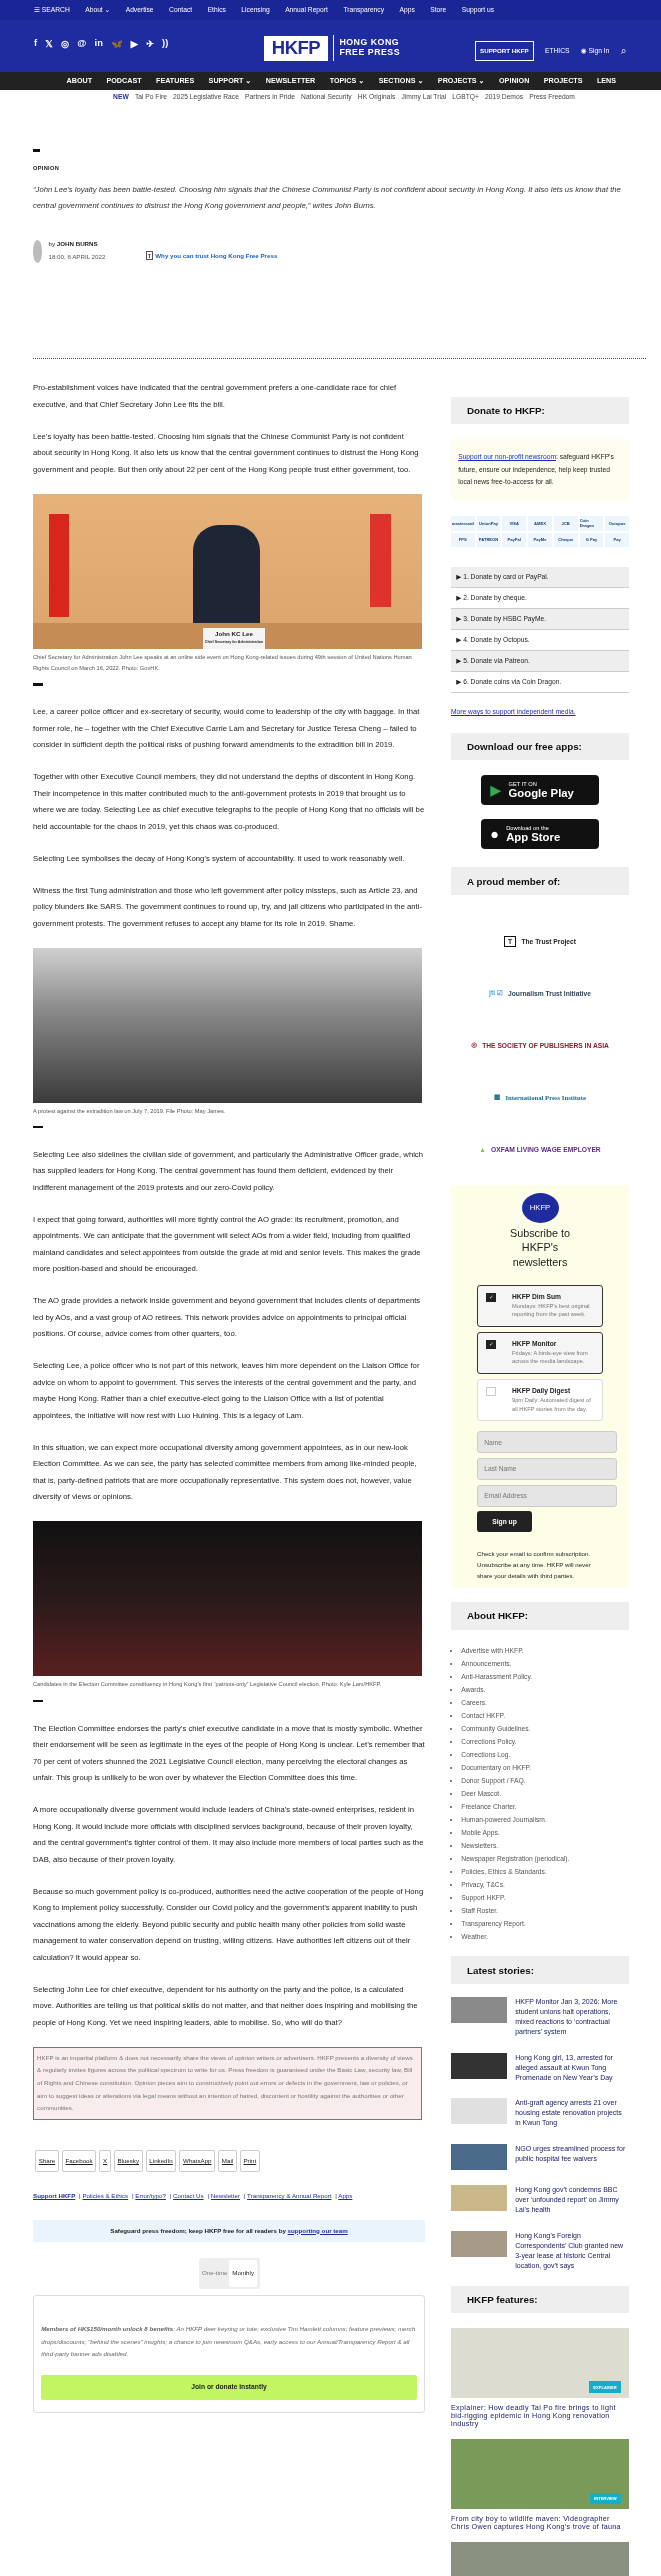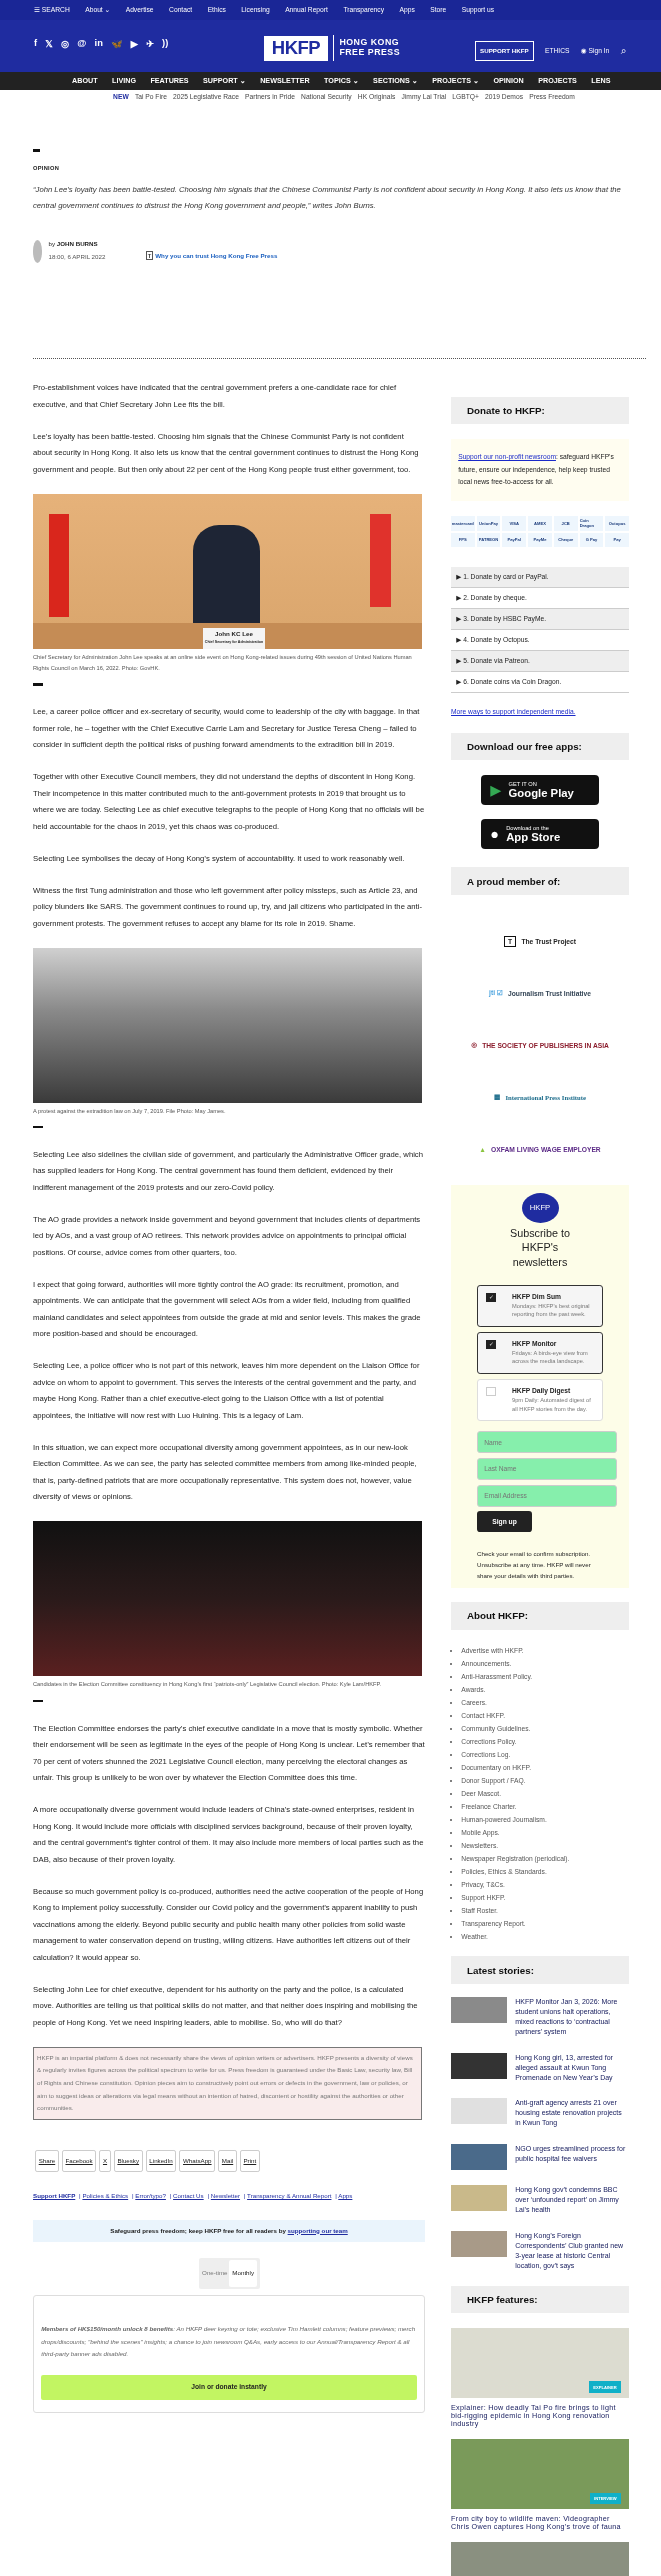--- a/index.html
+++ b/index.html
@@ -53,21 +53,21 @@
 .members{margin-top:20.6px}
 .member{height:52px;display:flex;align-items:center;justify-content:center;font-weight:bold;font-size:6.7px;gap:5.2px}
 .subbox{background:#fdfde8;margin-top:9.3px;padding:8.2px 0 6.2px}
 .hkfpcircle{width:37px;height:30px;border-radius:50%;background:#1f2ca0;color:#fff;font-size:7.7px;margin:0 auto;display:flex;align-items:center;justify-content:center}
 .subtitle{text-align:center;font-weight:normal;font-size:10.8px;line-height:14.4px;margin-top:3.1px}
 .nl{width:126px;margin:15.5px 0 5.2px 26px;border:0.5px solid #333;border-radius:3.1px;background:#f5f5f5;padding:7.2px 8.2px 7.2px 34px;position:relative;font-size:5.7px;color:#777;line-height:8.2px}
 .nl.unchecked{border-color:#ddd;background:#fff}
 .nl .chk{position:absolute;left:8.2px;top:7.2px;width:10.3px;height:8.8px;background:#222;color:#fff;font-size:5.7px;display:flex;align-items:center;justify-content:center}
 .nl.unchecked .chk{background:#fff;border:0.5px solid #ccc}
 .nl b{display:block;color:#222;font-size:6.7px;margin-bottom:1px}
-.inp{width:140px;height:21.6px;border:0.5px solid #ccc;border-radius:3.1px;background:#86efac;margin:5.2px 0 0 26px;padding-left:6.2px;font-size:6.7px;color:#777}
+.inp{width:140px;height:21.6px;border:0.5px solid #ccc;border-radius:3.1px;background:#e5e5e5;margin:5.2px 0 0 26px;padding-left:6.2px;font-size:6.7px;color:#777}
 .signup{width:55px;height:21.6px;background:#222;color:#fff;border-radius:3.1px;margin:4.1px 0 0 26px;display:flex;align-items:center;justify-content:center;font-weight:bold;font-size:6.7px}
 .subnote{margin:15.5px 0 0 26px;width:124px;font-size:6.2px;line-height:11.3px}
 .about ul{margin-top:14.4px;padding-left:10.3px;font-size:6.7px;line-height:13px;color:#555}
 .stories{margin-top:13.4px}
 .story{display:flex;gap:8.2px;margin-bottom:15.5px}
 .sthumb{width:56px;height:26px;background:#777;flex-shrink:0}
 .stext{font-size:7px;line-height:10px;color:#1a2060}
 .feature{margin-top:14.4px}
 .fimg{width:178px;height:70px;background:#9aa;position:relative}
 .fimg .tag{position:absolute;right:8.2px;bottom:5.2px;background:#10b0c8;color:#fff;font-weight:bold;font-size:4.1px;padding:3.1px 4.1px}
@@ -129,21 +129,21 @@
   <div class="hright">
     <span class="support-btn">SUPPORT HKFP</span>
     <span>ETHICS</span>
     <span><span>◉ </span><span>Sign In</span></span>
     <span style="font-size:10.3px">⌕</span>
   </div>
 </div>
 
 <div class="mainnav">
   <span>ABOUT</span>
-  <span>LIVING</span>
+  <span>PODCAST</span>
   <span>FEATURES</span>
   <span>SUPPORT ⌄</span>
   <span>NEWSLETTER</span>
   <span>TOPICS ⌄</span>
   <span>SECTIONS ⌄</span>
   <span>PROJECTS ⌄</span>
   <span>OPINION</span>
   <span>PROJECTS</span>
   <span>LENS</span>
 </div>
@@ -196,22 +196,22 @@
   <div class="caption">Chief Secretary for Administration John Lee speaks at an online side event on Hong Kong-related issues during 49th session of United Nations Human Rights Council on March 16, 2022. Photo: GovHK.</div>
   <div class="sep"></div>
   <p>Lee, a career police officer and ex-secretary of security, would come to leadership of the city with baggage. In that former role, he – together with the Chief Executive Carrie Lam and Secretary for Justice Teresa Cheng – failed to consider in sufficient depth the political risks of pushing forward amendments to the extradition bill in 2019.</p>
   <p>Together with other Executive Council members, they did not understand the depths of discontent in Hong Kong. Their incompetence in this matter contributed much to the anti-government protests in 2019 that brought us to where we are today. Selecting Lee as chief executive telegraphs to the people of Hong Kong that no officials will be held accountable for the chaos in 2019, yet this chaos was co-produced.</p>
   <p>Selecting Lee symbolises the decay of Hong Kong’s system of accountability. It used to work reasonably well.</p>
   <p>Witness the first Tung administration and those who left government after policy missteps, such as Article 23, and policy blunders like SARS. The government continues to round up, try, and jail citizens who participated in the anti-government protests. The government refuses to accept any blame for its role in 2019. Shame.</p>
   <div class="photo" style="height:155px;background:linear-gradient(#d0d0d0 0%,#8a8a8a 40%,#3a3a3a 100%)"></div>
   <div class="caption">A protest against the extradition law on July 7, 2019. File Photo: May James.</div>
   <div class="sep"></div>
   <p>Selecting Lee also sidelines the civilian side of government, and particularly the Administrative Officer grade, which has supplied leaders for Hong Kong. The central government has found them deficient, evidenced by their indifferent management of the 2019 protests and our zero-Covid policy.</p>
+  <p>I expect that going forward, authorities will more tightly control the AO grade: its recruitment, promotion, and appointments. We can anticipate that the government will select AOs from a wider field, including from qualified mainland candidates and select appointees from outside the grade at mid and senior levels. This makes the grade more position-based and should be encouraged.</p>
   <p>The AO grade provides a network inside government and beyond government that includes clients of departments led by AOs, and a vast group of AO retirees. This network provides advice on appointments to principal official positions. Of course, advice comes from other quarters, too.</p>
-  <p>I expect that going forward, authorities will more tightly control the AO grade: its recruitment, promotion, and appointments. We can anticipate that the government will select AOs from a wider field, including from qualified mainland candidates and select appointees from outside the grade at mid and senior levels. This makes the grade more position-based and should be encouraged.</p>
   <p>Selecting Lee, a police officer who is not part of this network, leaves him more dependent on the Liaison Office for advice on whom to appoint to government. This serves the interests of the central government and the party, and maybe Hong Kong. Rather than a chief executive-elect going to the Liaison Office with a list of potential appointees, the initiative will now rest with Luo Huining. This is a legacy of Lam.</p>
   <p>In this situation, we can expect more occupational diversity among government appointees, as in our new-look Election Committee. As we can see, the party has selected committee members from among like-minded people, that is, party-defined patriots that are more occupationally representative. This system does not, however, value diversity of views or opinions.</p>
   <div class="photo" style="height:155px;background:linear-gradient(#111 0%,#2a1a1a 50%,#5a2020 100%)"></div>
   <div class="caption">Candidates in the Election Committee constituency in Hong Kong’s first “patriots-only” Legislative Council election. Photo: Kyle Lam/HKFP.</div>
   <div class="sep"></div>
   <p>The Election Committee endorses the party’s chief executive candidate in a move that is mostly symbolic. Whether their endorsement will be seen as legitimate in the eyes of the people of Hong Kong is unclear. Let’s remember that 70 per cent of voters shunned the 2021 Legislative Council election, many perceiving the electoral changes as unfair. This group is unlikely to be won over by whatever the Election Committee does this time.</p>
   <p>A more occupationally diverse government would include leaders of China’s state-owned enterprises, resident in Hong Kong. It would include more officials with disciplined services background, because of their proven loyalty, and the central government’s tighter control of them. It may also include more members of local parties such as the DAB, also because of their proven loyalty.</p>
   <p>Because so much government policy is co-produced, authorities need the active cooperation of the people of Hong Kong to implement policy successfully. Consider our Covid policy and the government’s apparent inability to push vaccinations among the elderly. Beyond public security and public health many other policies from solid waste management to water conservation depend on trusting, willing citizens. Have authorities left citizens out of their calculation? It would appear so.</p>
   <p>Selecting John Lee for chief executive, dependent for his authority on the party and the police, is a calculated move. Authorities are telling us that political skills do not matter, and that neither does inspiring and mobilising the people of Hong Kong. Yet we need inspiring leaders, able to mobilise. So, who will do that?</p>
   <div class="disclaim">HKFP is an impartial platform &amp; does not necessarily share the views of opinion writers or advertisers. HKFP presents a diversity of views &amp; regularly invites figures across the political spectrum to write for us. Press freedom is guaranteed under the Basic Law, security law, Bill of Rights and Chinese constitution. Opinion pieces aim to constructively point out errors or defects in the government, law or policies, or aim to suggest ideas or alterations via legal means without an intention of hatred, discontent or hostility against the authorities or other communities.</div>

